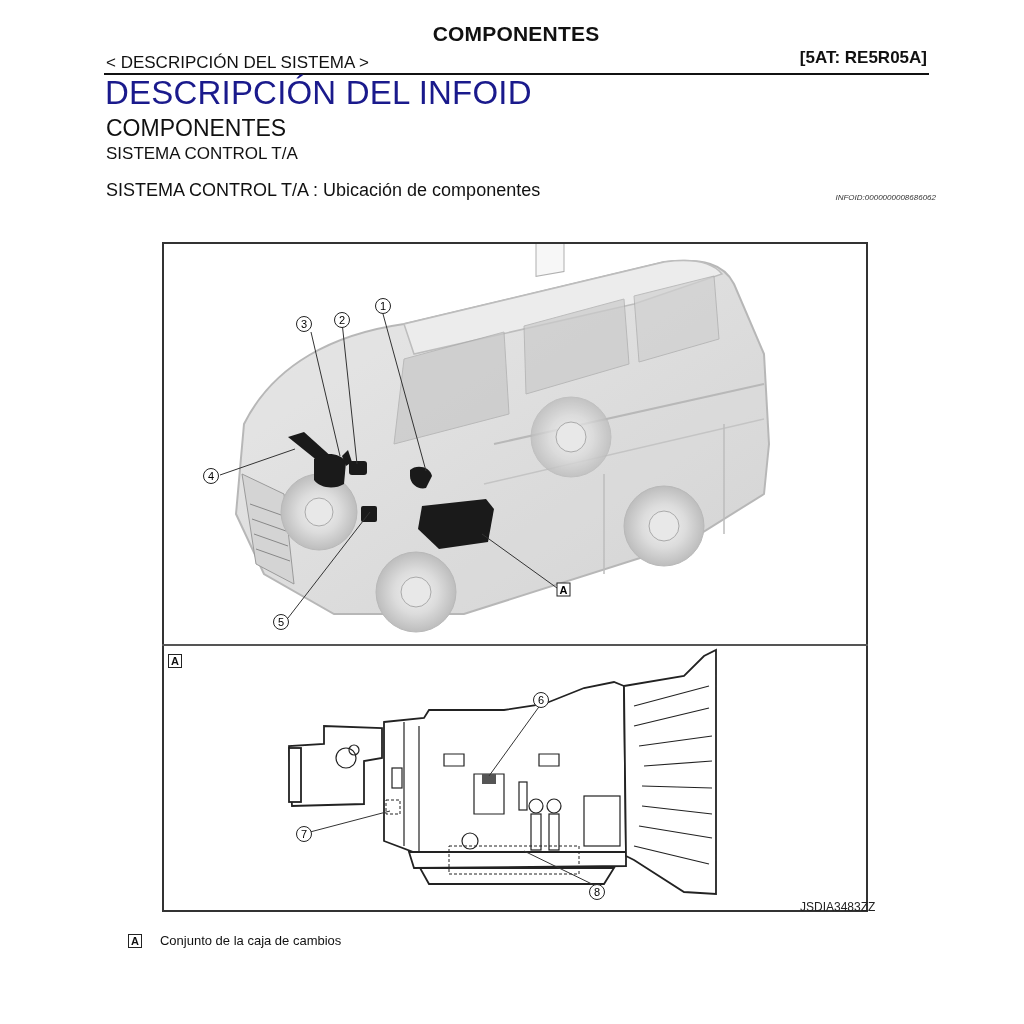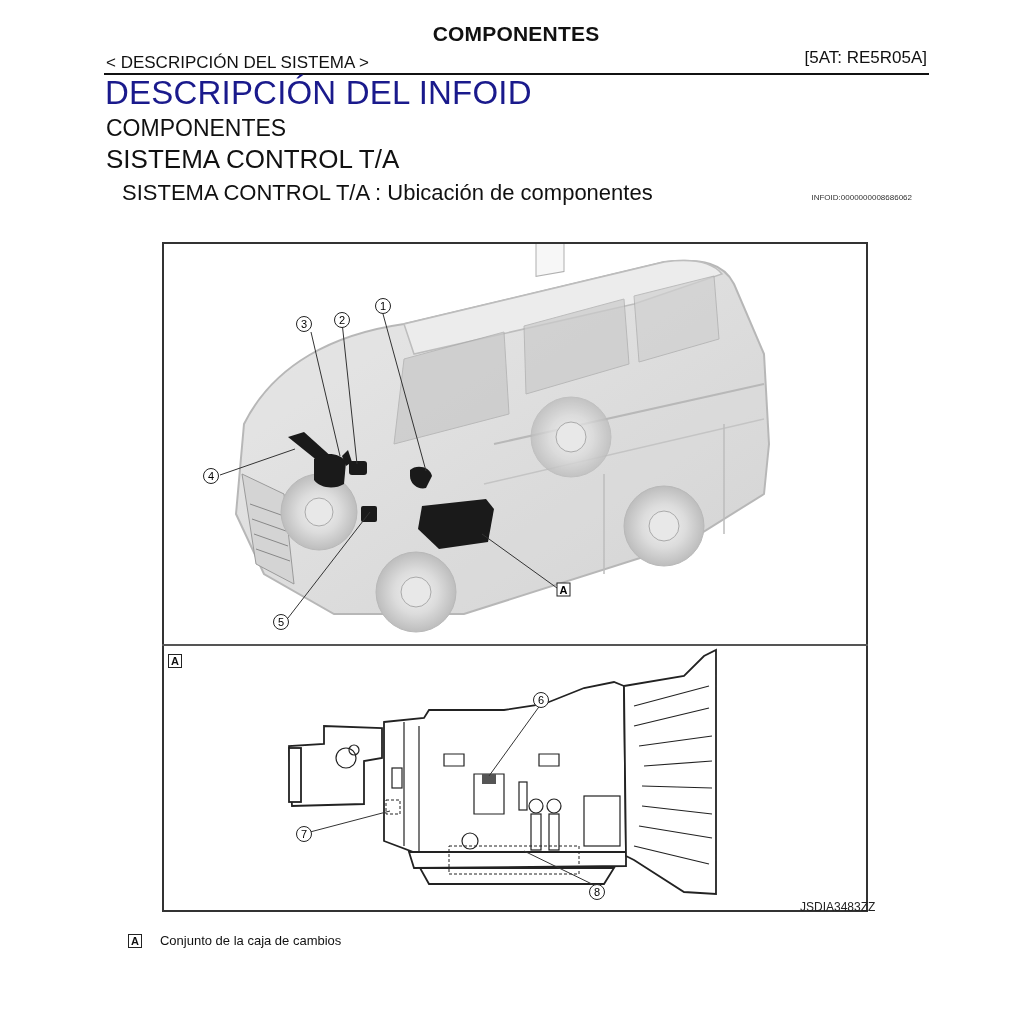--- a/index.html
+++ b/index.html
@@ -1,27 +1,27 @@
 <!DOCTYPE html>
 <html><head>
 <meta charset="utf-8">
 <style>
   html, body { margin: 0; padding: 0; background: #ffffff; }
   body { width: 1024px; height: 1024px; position: relative; overflow: hidden;
          font-family: "Liberation Sans", "DejaVu Sans", sans-serif; color: #111; }
   .abs { position: absolute; }
   .page-title { left: 0; width: 1032px; top: 22px; text-align: center; font-weight: bold; font-size: 21px; letter-spacing: 0.2px; }
   .breadcrumb { left: 106px; top: 53px; font-size: 17px; }
-  .model-code { right: 97px; top: 48px; font-size: 17px; font-weight: normal; text-align: center; }
+  .model-code { right: 97px; top: 48px; font-size: 17px; font-weight: bold; text-align: center; }
   .header-rule { left: 104px; top: 73px; width: 825px; height: 2px; background: #111; }
   .section-title { left: 105px; top: 74px; font-size: 33px; color: #1a1a8c; letter-spacing: 0.2px; }
   .sub1 { left: 106px; top: 115px; font-size: 23px; }
-  .sub2 { left: 106px; top: 144px; font-size: 26px; }
-  .sub3 { left: 122px; top: 180px; font-size: 22px; }
-  .infoid { right: 112px; top: 193px; font-size: 8px; color: #333; }
+  .sub2 { left: 106px; top: 144px; font-size: 17px; }
+  .sub3 { left: 106px; top: 180px; font-size: 18px; }
+  .infoid { right: 88px; top: 193px; font-size: 8px; font-style: italic; color: #333; }
   .figure { left: 162px; top: 242px; width: 706px; height: 670px; border: 2px solid #333; box-sizing: border-box; background: #fff; }
   .fig-divider { left: 162px; top: 644px; width: 706px; height: 2px; background: #555; }
   .figure-id { left: 800px; top: 900px; font-size: 12px; color: #222; }
   .boxed { display: inline-block; border: 1.5px solid #222; font-size: 11px; font-weight: bold; line-height: 12px; padding: 0 2px; background: #fff; }
   .legend { left: 128px; top: 933px; display: flex; align-items: center; gap: 18px; font-size: 13px; }
   svg text { font-family: "Liberation Sans", "DejaVu Sans", sans-serif; }
 </style>
 </head>
 <body>
 

